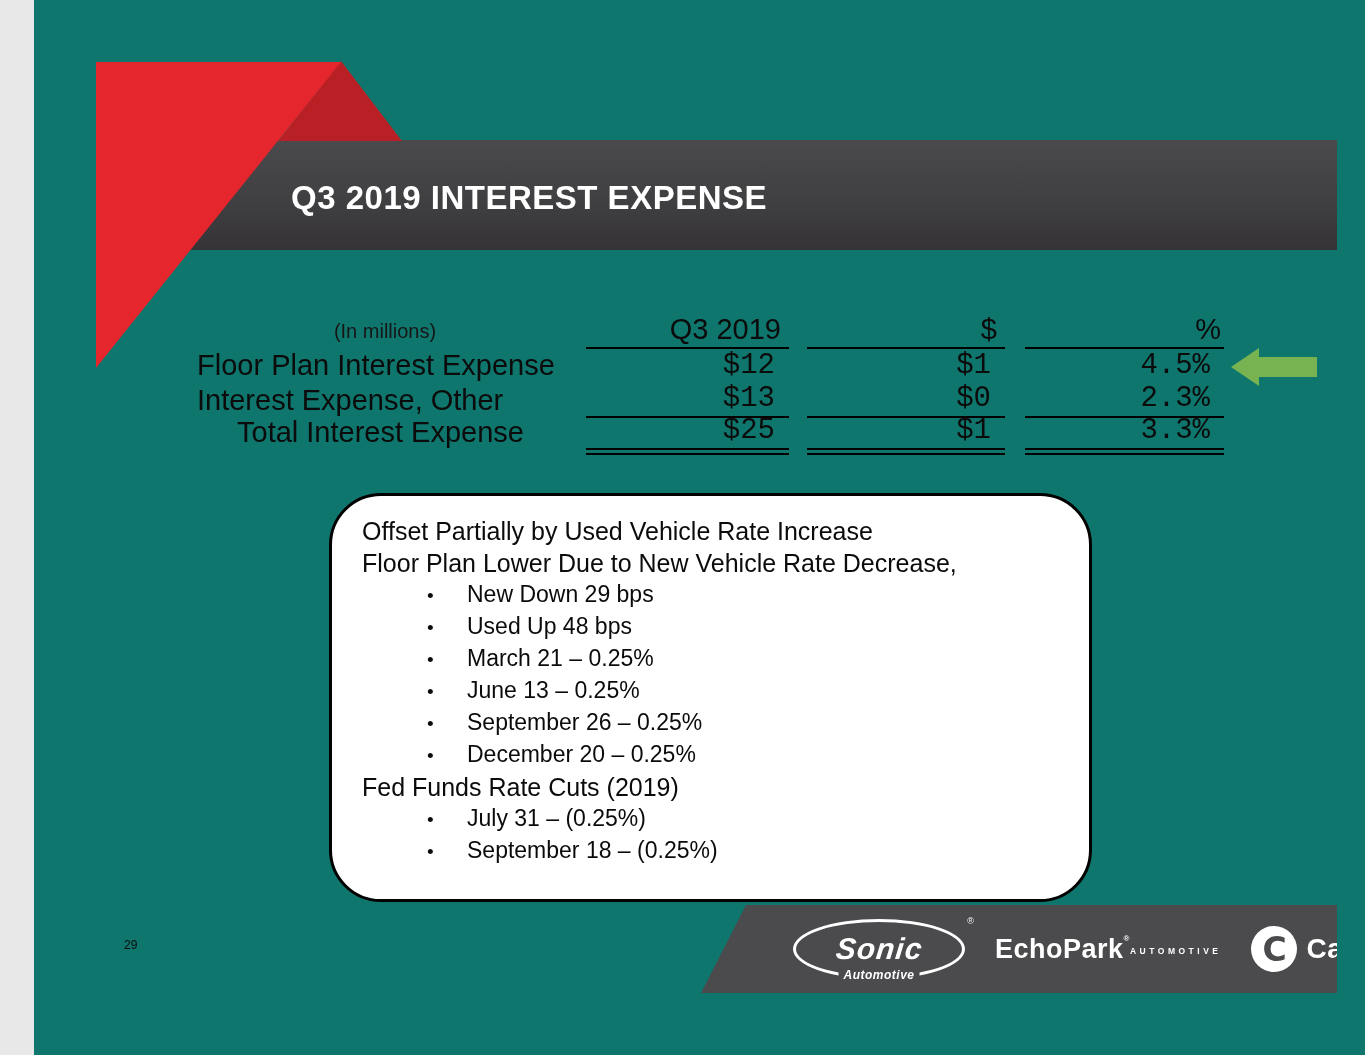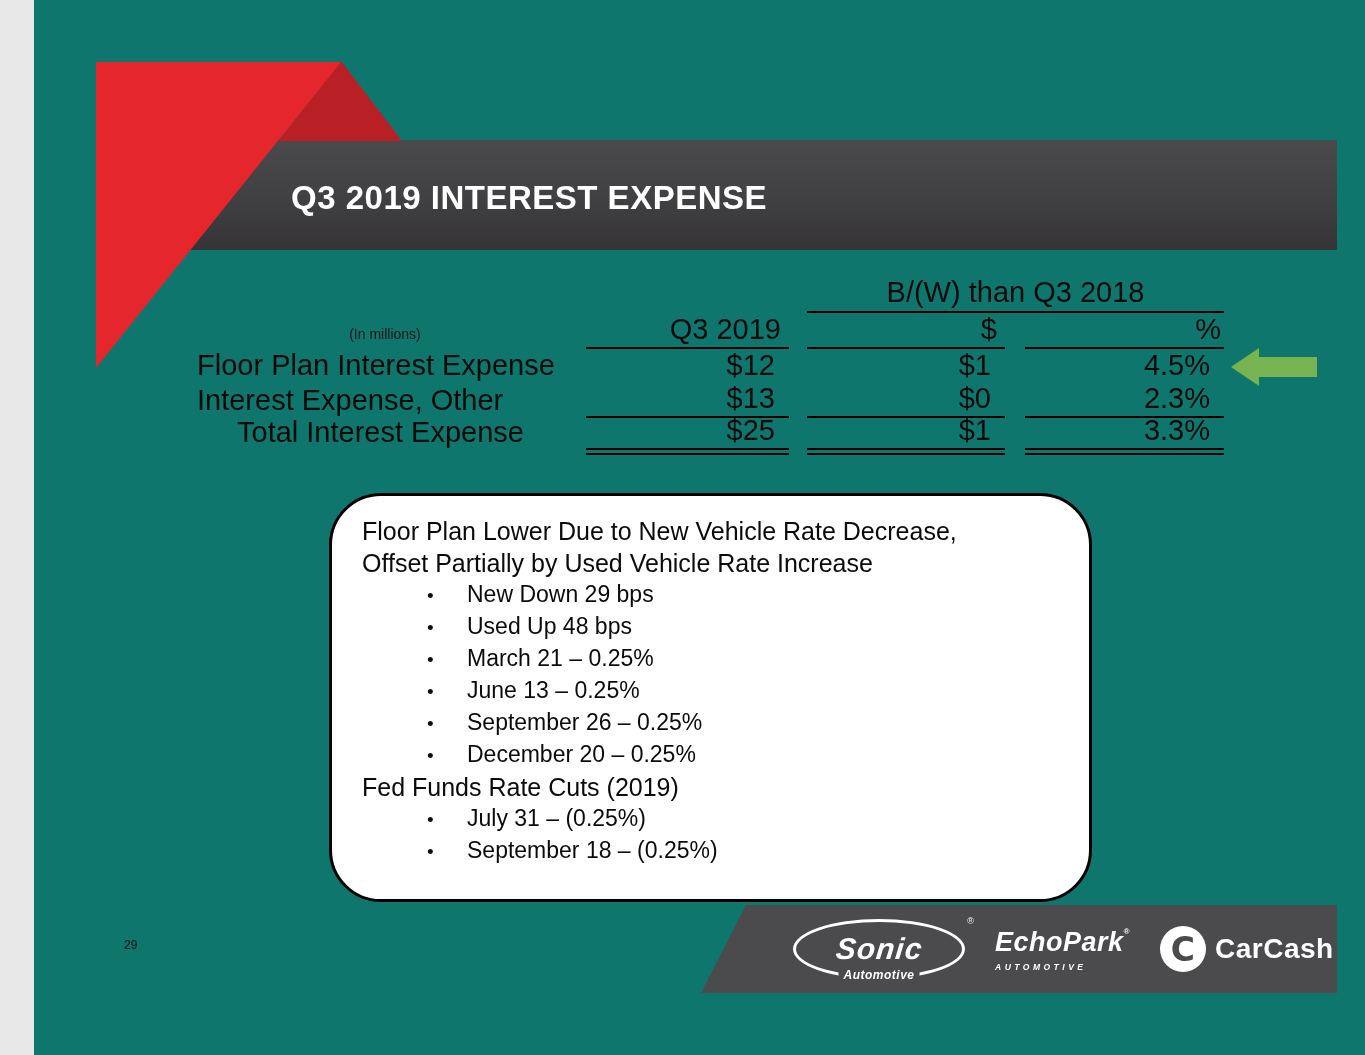--- a/index.html
+++ b/index.html
@@ -14,29 +14,29 @@
   .fold-tri{position:absolute;left:244px;top:61px;width:124px;height:80px;background:#b92026;
             clip-path:polygon(50.8% 0,100% 100%,0 100%);z-index:2;}
   .red-tri{position:absolute;left:62px;top:62px;width:245px;height:306px;background:#e5262d;
            clip-path:polygon(0 0,100% 0,0 100%);z-index:3;}
 
   
   .fin-table{position:absolute;left:150px;top:280px;width:1040px;z-index:4;display:grid;
              grid-template-columns:402px 203px 18px 198px 20px 199px;
              grid-template-rows:33px 36px 34px 35px 32px;font-size:29px;line-height:1;}
   .cell{display:flex;align-items:flex-end;}
-  .num{justify-content:flex-end;padding-right:14px;padding-bottom:3px;}
+  .num{justify-content:flex-end;padding-right:14px;padding-bottom:3px;font-family:Liberation Mono, monospace;}
   .hdr{justify-content:flex-end;padding-right:8px;padding-bottom:3px;}
   .lbl{justify-content:flex-start;padding-left:13px;padding-bottom:3px;white-space:nowrap;}
   .lbl-indent{padding-left:53px;}
   .u-sgl{border-bottom:2px solid #000;}
   .u-dbl{position:relative;border-bottom:2px solid #000;}
   .u-dbl::after{content:"";position:absolute;left:0;right:0;bottom:-7px;border-top:2px solid #000;}
   .bw-header{grid-row:1;grid-column:4 / span 3;justify-content:center;padding-bottom:4px;}
-  .note-cell{grid-row:2;grid-column:1;justify-content:center;font-size:14px;padding-bottom:8px;color:#161616;} .r2{grid-row:2;} .r3{grid-row:3;} .r4{grid-row:4;} .r5{grid-row:5;}
+  .note-cell{grid-row:2;grid-column:1;justify-content:center;font-size:20px;padding-bottom:8px;color:#161616;} .r2{grid-row:2;} .r3{grid-row:3;} .r4{grid-row:4;} .r5{grid-row:5;}
   .c1{grid-column:1;} .c2{grid-column:2;} .c4{grid-column:4;} .c6{grid-column:6;}
 
   
   .hl-arrow{position:absolute;left:1197px;top:348px;width:86px;height:38px;z-index:4;}
   .hl-arrow .head{position:absolute;left:0;top:0;width:0;height:0;
         border-top:19px solid transparent;border-bottom:19px solid transparent;
         border-right:28px solid #77b451;}
   .hl-arrow .shaft{position:absolute;left:27px;top:9px;width:59px;height:20px;background:#77b451;}
 
   
@@ -52,21 +52,21 @@
               clip-path:polygon(45px 0,100% 0,100% 100%,0 100%);z-index:4;
               display:flex;align-items:center;box-sizing:border-box;padding-left:92px;gap:30px;color:#fff;}
   .sonic{position:relative;width:172px;height:60px;flex:0 0 auto;}
   .sonic .oval{position:absolute;inset:0;border:3px solid #fff;border-radius:50%;box-sizing:border-box;
                display:flex;flex-direction:column;align-items:center;justify-content:center;}
   .sonic .name{font-size:30px;font-weight:800;font-style:italic;letter-spacing:1px;line-height:24px;
                transform:skewX(-6deg);}
   .sonic .sub{position:absolute;bottom:-3px;left:50%;transform:translateX(-50%);background:#4b4b4d;
               padding:0 5px;font-size:12px;font-weight:bold;font-style:italic;letter-spacing:.5px;white-space:nowrap;}
   .sonic .reg{position:absolute;right:-9px;top:-3px;font-size:9px;}
-  .echopark{display:flex;flex-direction:column;flex:0 0 auto;font-style:italic;}
+  .echopark{display:flex;flex-direction:row;align-items:center;flex:0 0 auto;}
   .echopark .name{font-size:27px;font-weight:600;letter-spacing:.5px;white-space:nowrap;}
   .echopark .mark{font-size:8px;vertical-align:top;}
   .echopark .sub{font-size:8.5px;font-weight:bold;letter-spacing:3.5px;margin-top:4px;}
   .carcash{display:flex;align-items:center;gap:9px;flex:0 0 auto;}
   .carcash .icon{width:46px;height:46px;border-radius:50%;background:#fff;color:#4b4b4d;
                  display:flex;align-items:center;justify-content:center;
                  font-size:33px;font-weight:800;font-family:"DejaVu Sans",sans-serif;}
   .carcash .name{font-size:28px;font-weight:bold;letter-spacing:.5px;white-space:nowrap;text-align:center;}
 
   .page-num{position:absolute;left:90px;top:938px;font-size:12px;z-index:4;}
@@ -75,21 +75,20 @@
 <body>
 
 <div class="slide">
 
   <div class="band"></div>
   <div class="fold-tri"></div>
   <div class="red-tri"></div>
   <div class="slide-title">Q3 2019 INTEREST EXPENSE</div>
 
   <div class="fin-table">
-    <div class="cell bw-header u-sgl">B/(W) than Q3 2018</div>
 
     <div class="cell note-cell">(In millions)</div>
     <div class="cell hdr u-sgl r2 c2">Q3 2019</div>
     <div class="cell hdr u-sgl r2 c4">$</div>
     <div class="cell hdr u-sgl r2 c6" style="padding-right:3px;">%</div>
 
     <div class="cell lbl r3 c1">Floor Plan Interest Expense</div>
     <div class="cell num r3 c2">$12</div>
     <div class="cell num r3 c4">$1</div>
     <div class="cell num r3 c6">4.5%</div>
@@ -105,22 +104,22 @@
     <div class="cell num u-dbl r5 c6">3.3%</div>
   </div>
 
   <div class="hl-arrow">
     <div class="head"></div>
     <div class="shaft"></div>
   </div>
 
   <div class="callout">
     <div class="callout-content">
+      <div class="co-heading">Offset Partially by Used Vehicle Rate Increase</div>
       <div class="co-heading">Floor Plan Lower Due to New Vehicle Rate Decrease,</div>
-      <div class="co-heading">Offset Partially by Used Vehicle Rate Increase</div>
       <div class="co-bullet"><span class="dot">•</span><span>New Down 29 bps</span></div>
       <div class="co-bullet"><span class="dot">•</span><span>Used Up 48 bps</span></div>
       <div class="co-bullet"><span class="dot">•</span><span>March 21 – 0.25%</span></div>
       <div class="co-bullet"><span class="dot">•</span><span>June 13 – 0.25%</span></div>
       <div class="co-bullet"><span class="dot">•</span><span>September 26 – 0.25%</span></div>
       <div class="co-bullet"><span class="dot">•</span><span>December 20 – 0.25%</span></div>
       <div class="co-heading">Fed Funds Rate Cuts (2019)</div>
       <div class="co-bullet"><span class="dot">•</span><span>July 31 – (0.25%)</span></div>
       <div class="co-bullet"><span class="dot">•</span><span>September 18 – (0.25%)</span></div>
     </div>

